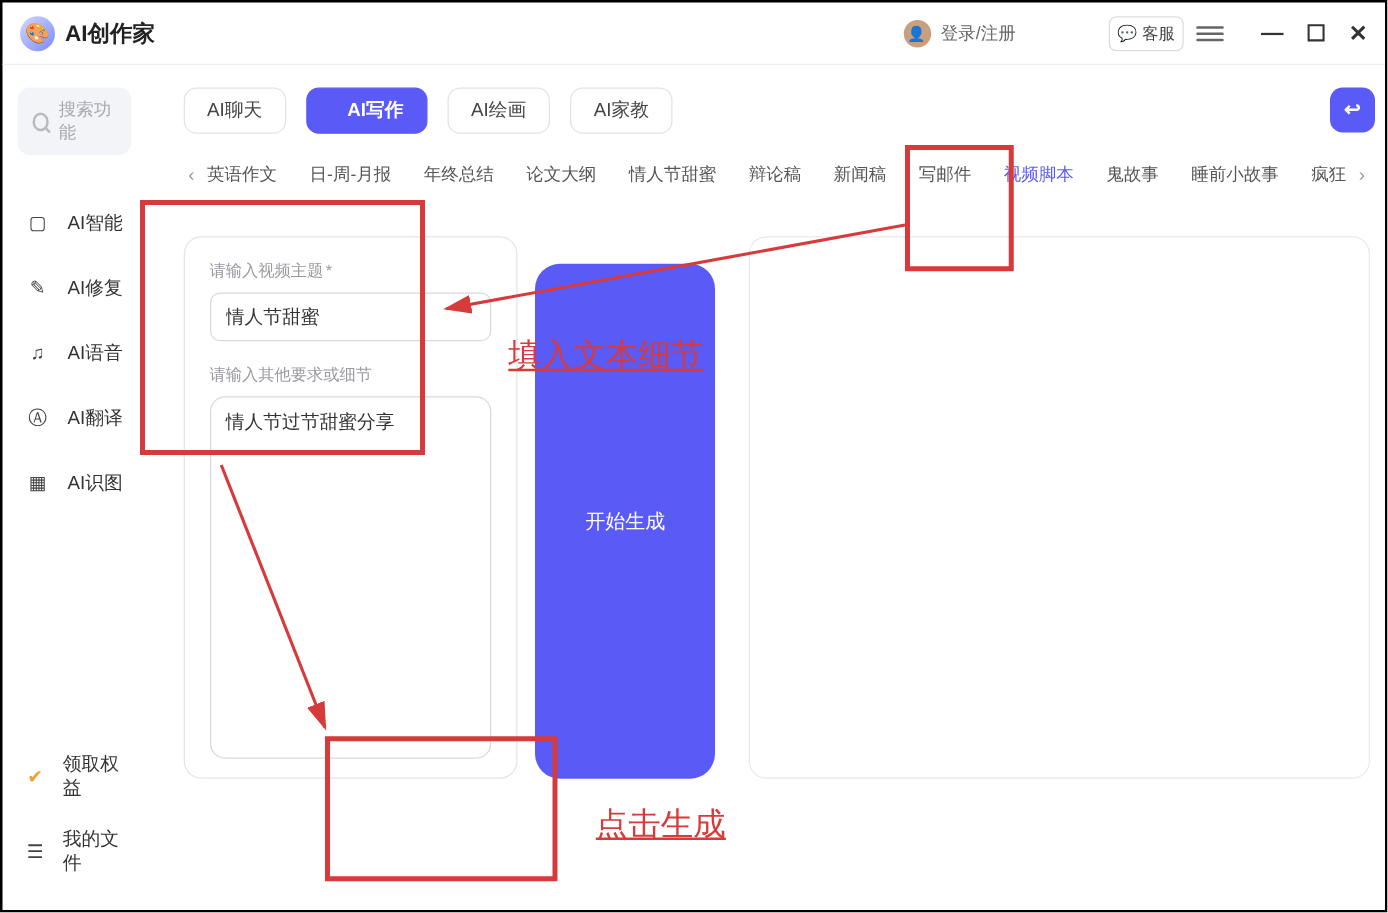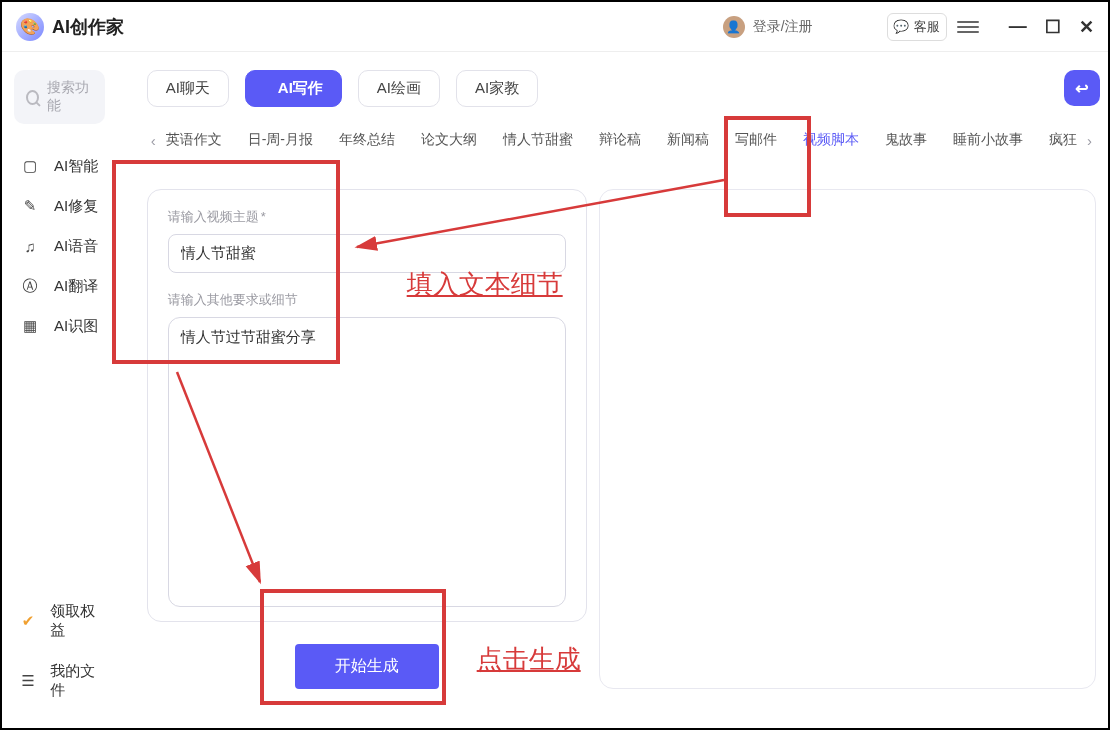--- a/index.html
+++ b/index.html
@@ -13,21 +13,21 @@
 .user-avatar { width:22px;height:22px;border-radius:50%;background:#c8a080;margin-right:8px;display:inline-flex;align-items:center;justify-content:center;font-size:12px; }
 .login-text { font-size:14px; color:#666; margin-right: 74px; cursor:pointer;text-align:center;}
 .cs-btn { display:flex;align-items:center;gap:4px;padding:4px 6px;border:1px solid #ddd;border-radius:6px;font-size:13px;color:#444;margin-right:10px;cursor:pointer;}
 .menu-icon { width:22px;display:flex;flex-direction:column;gap:3px;margin-right:30px;cursor:pointer;}
 .menu-icon span{height:2px;background:#666;border-radius:1px;}
 .win-ctrl { display:flex;gap:18px;font-size:18px;color:#333;}
 .win-ctrl span{cursor:pointer;font-weight:700;}
 
 .body-area { flex:1; display:flex; }
 
-.sidebar { width: 172px; display:flex;flex-direction:column;padding:18px 12px; }
+.sidebar { width: 172px; display:flex;flex-direction:column;padding:18px 12px;gap:12px; }
 .search-box { background:#f3f4f8;border-radius:10px;padding:9px 12px;display:flex;align-items:center;gap:8px;color:#a8a8b0;font-size:14px;margin-bottom:22px;}
 .search-box .mag{width:15px;height:15px;border:2px solid #babac0;border-radius:50%;position:relative;}
 .search-box .mag::after{content:"";position:absolute;width:6px;height:2px;background:#babac0;transform:rotate(45deg);bottom:-2px;right:-4px;border-radius:1px;}
 .side-item { display:flex;align-items:center;gap:14px;padding:10px 6px;color:#333;font-size:15px;cursor:pointer;}
 .side-item .ico { width:20px;height:20px;display:flex;align-items:center;justify-content:center;color:#444;}
 .side-lower { margin-top:auto;display:flex;flex-direction:column;gap:2px;}
 
 .main { flex:1; padding:18px 12px 8px 30px; position:relative; }
 .top-tabs { display:flex;gap:16px;margin-bottom:18px;}
 .top-tab { padding:8px 18px;border:1px solid #e2e2ea;border-radius:10px;font-size:15px;color:#444;background:#fff;cursor:pointer;}
@@ -36,27 +36,27 @@
 .sub-tabs-row{display:flex;align-items:center;gap:4px;color:#666;font-size:14px;}
 .sub-chevron{padding:4px;color:#9b9ba5;cursor:pointer;font-size:15px;user-select:none;}
 .sub-tabs { display:flex;gap:22px;white-space:nowrap;overflow:hidden;flex:1;align-items:center;}
 .sub-tab { padding:6px 2px;color:#555;cursor:pointer;position:relative;}
 .sub-tab.active { color:#5a5af6;}
 .sub-tab.active::after{content:"";position:absolute;left:20%;right:20%;bottom:-8px;height:3px;background:#5a5af6;border-radius:2px;}
 
 .hist-btn{ position:absolute; right:8px; top:18px; width:36px;height:36px;border-radius:10px;background:#5a5af6;display:flex;align-items:center;justify-content:center;color:#fff;cursor:pointer;font-weight:700;}
 
 .content-row { display:flex;gap:12px;margin-top:34px;}
-.left-panel { width:440px;display:flex;flex-direction:column;}
+.left-panel { width:440px;display:flex;flex-direction:row;}
 .card { border:1px solid #e3e3ec;border-radius:14px;padding:18px 20px 10px 20px;}
 .lbl{font-size:13px;color:#9a9aa2;margin-bottom:8px;}
 .lbl .req{color:#9a9aa2;margin-left:2px;}
 .inp { width:100%;border:1px solid #d8d8e3;border-radius:8px;padding:10px 12px;font-size:15px;color:#333;margin-bottom:18px;}
 .ta { width:100%;border:1px solid #d8d8e3;border-radius:12px;padding:10px 12px;font-size:15px;color:#333;height:290px;resize:none;}
-.gen-btn{margin:22px auto 0 auto;background:#5a5af6;color:#fff;border:none;border-radius:4px;padding:12px 40px;font-size:16px;cursor:pointer;display:block;}
+.gen-btn{margin:22px auto 0 auto;background:#5a5af6;color:#fff;border:none;border-radius:20px;padding:12px 40px;font-size:16px;cursor:pointer;display:block;}
 .right-panel{flex:1;border:1px solid #e8e8f0;border-radius:14px;min-height:70px;}
 
 
 .anno-box{position:absolute;border:4px solid #d73a3a;pointer-events:none;}
 .anno-text{position:absolute;color:#d73a3a;font-size:26px;font-weight:500;text-decoration:underline;pointer-events:none;font-family:"KaiTi","STKaiti",serif;}
 svg.overlay{position:absolute;left:0;top:0;pointer-events:none;}
 </style>
 </head>
 <body>
 

